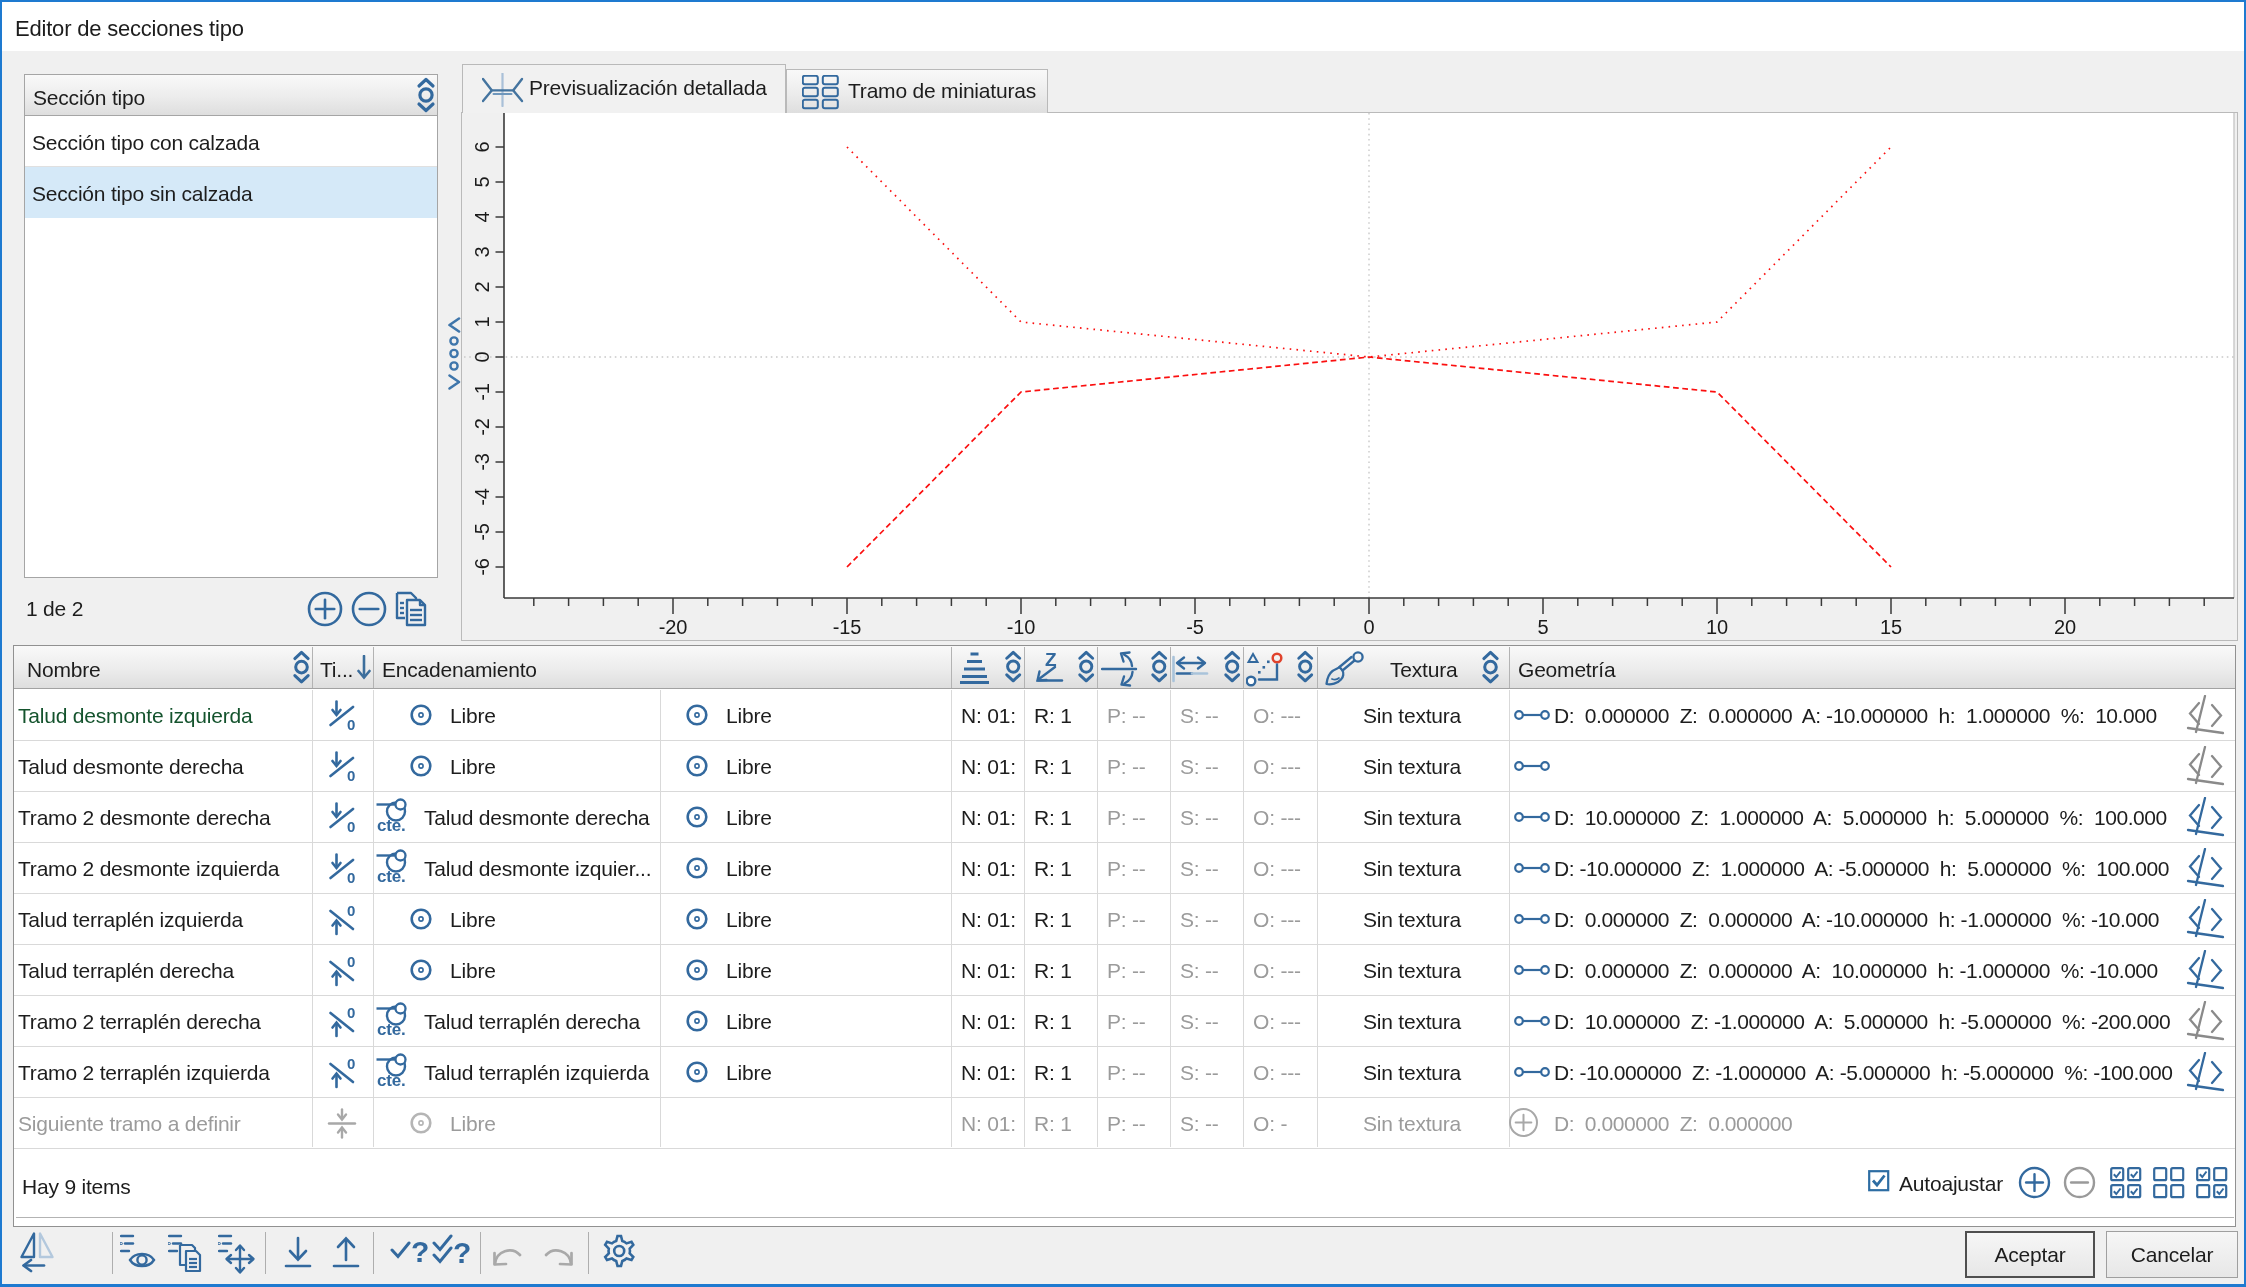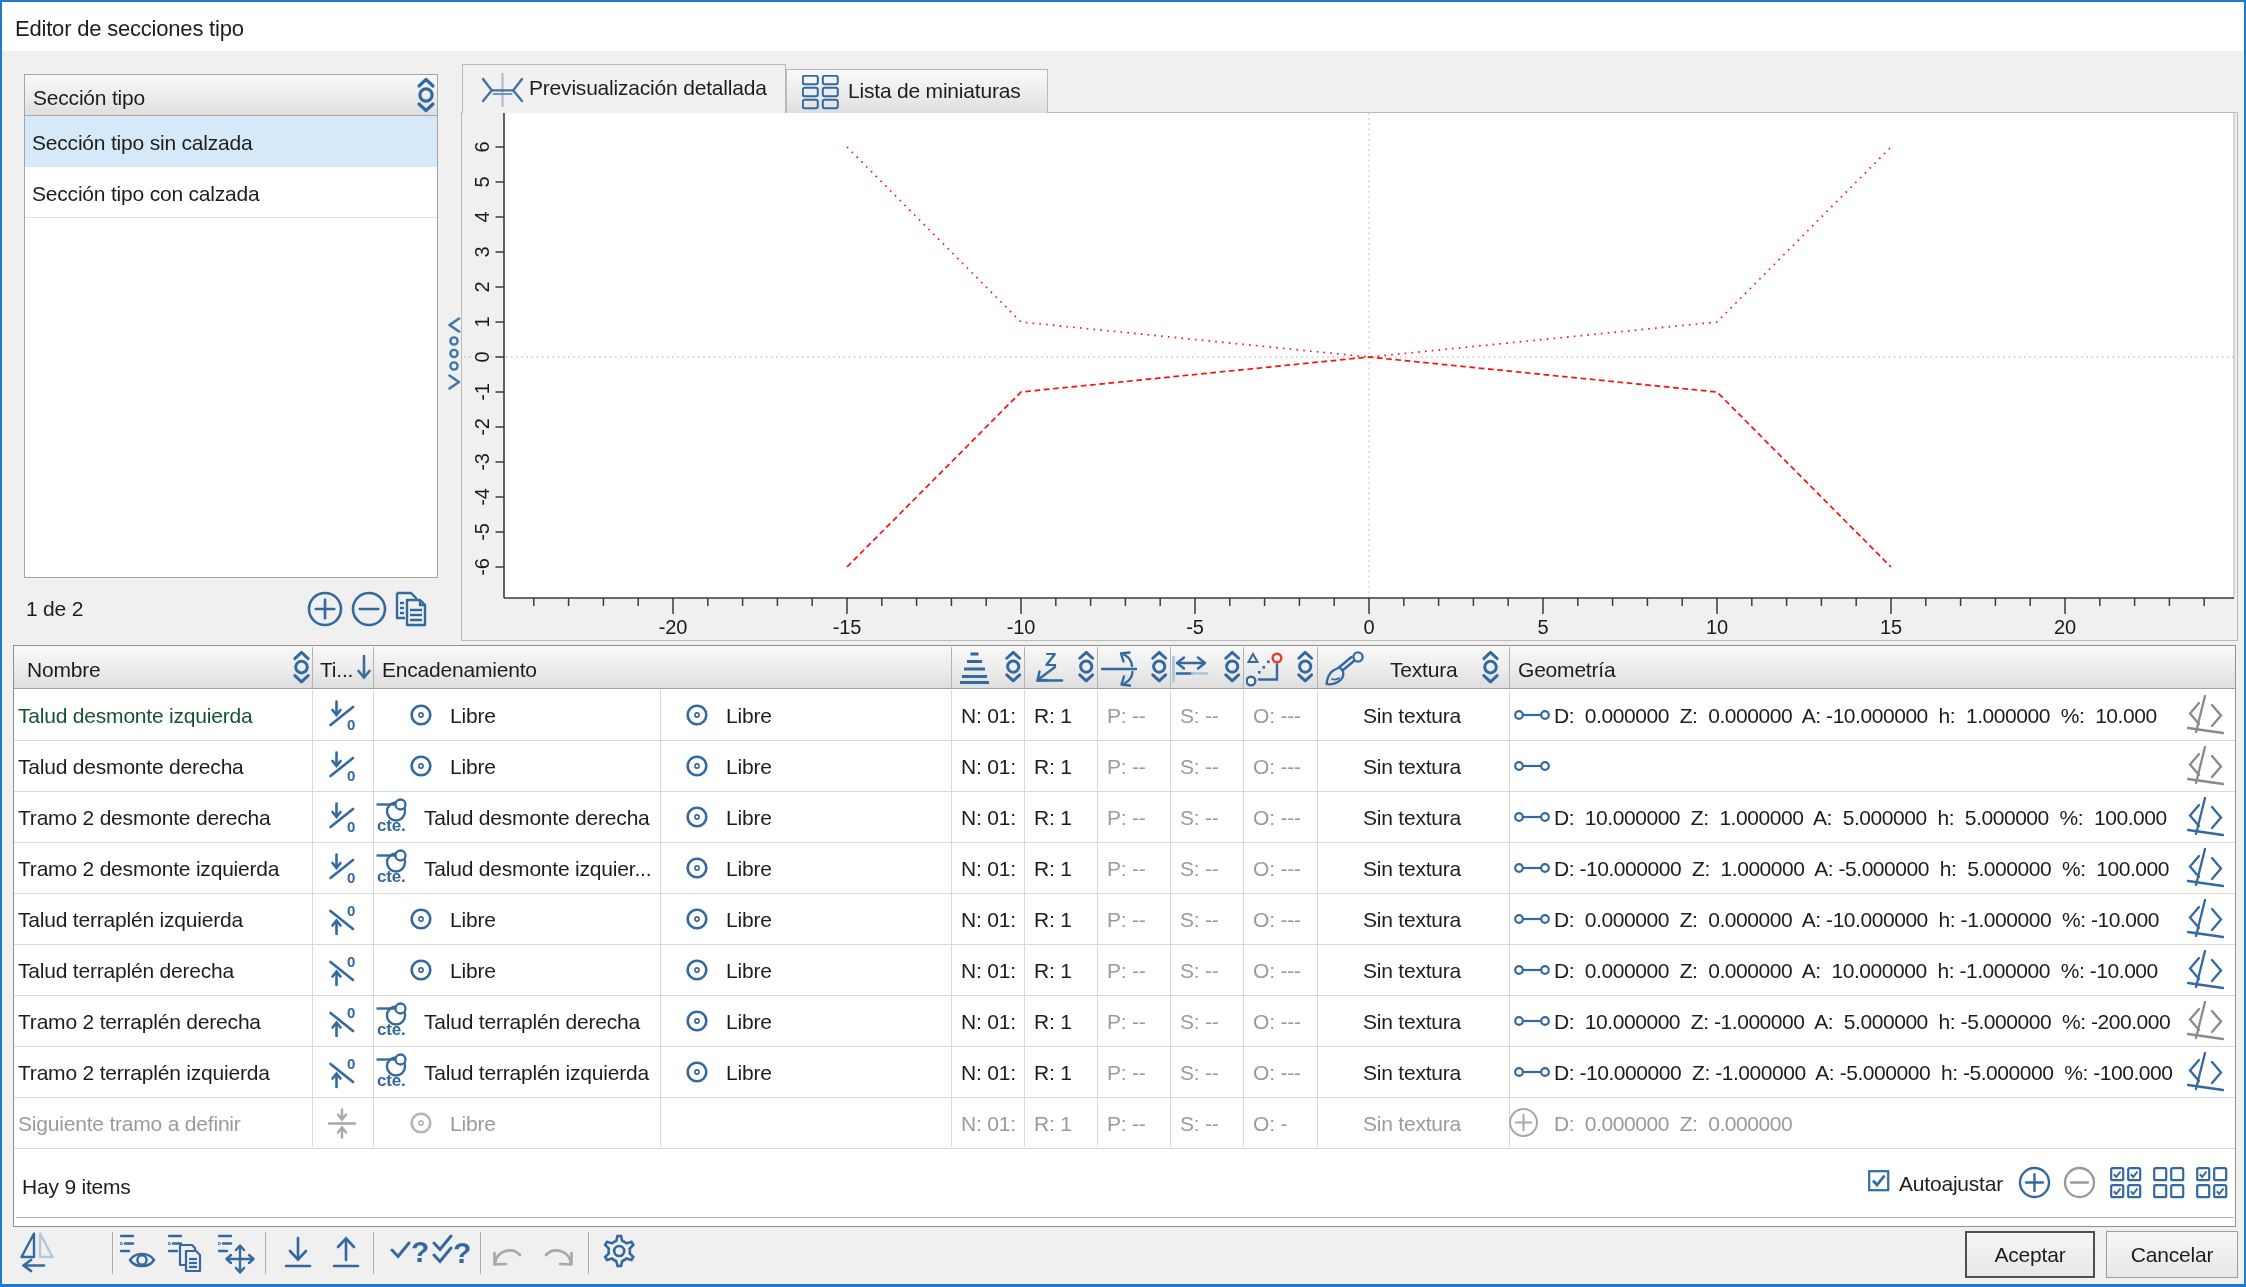--- a/index.html
+++ b/index.html
@@ -1,23 +1,23 @@
 <!DOCTYPE html>
 <html><head><meta charset="utf-8"><style>*{margin:0;padding:0;box-sizing:border-box}html,body{width:2246px;height:1287px;overflow:hidden}body{position:relative;font-family:"Liberation Sans",sans-serif;background:#f0f0f0;border:2px solid #1e7ad0;border-bottom:3px solid #1e7ad0;letter-spacing:-0.2px;color:#1d1d1d}.ab{position:absolute}.t{position:absolute;white-space:nowrap}.geo{white-space:pre}.hdr{background:linear-gradient(180deg,#f9f9f9 0%,#ececec 55%,#dedede 100%)}</style></head><body>
 <div class="ab" style="left:0;top:0;width:2242px;height:49px;background:#fff"></div>
 <div class="t" style="left:13px;top:14px;font-size:22px">Editor de secciones tipo</div>
 <div class="ab" style="left:22px;top:72px;width:414px;height:504px;background:#fff;border:1px solid #a5a5a5">
     <div class="hdr" style="height:41px;border-bottom:1px solid #a5a5a5;position:relative">
       <div class="t" style="left:8px;top:11px;font-size:21px">Sección tipo</div>
     </div>
+    <div style="height:51px;background:#fff;border-bottom:1px solid #e0e0e0;position:relative">
+      <div class="t" style="left:7px;top:15px;font-size:21px">Sección tipo con calzada</div>
+    </div>
     <div style="height:51px;background:#d5e9f8;position:relative">
       <div class="t" style="left:7px;top:15px;font-size:21px">Sección tipo sin calzada</div>
-    </div>
-    <div style="height:51px;background:#fff;border-bottom:1px solid #e0e0e0;position:relative">
-      <div class="t" style="left:7px;top:15px;font-size:21px">Sección tipo con calzada</div>
     </div>
   </div>
 <svg class="ab" style="left:414px;top:75px;" width="21" height="37" viewBox="0 0 21 37">
     <g stroke="#33699e" stroke-width="3.2" fill="none" stroke-linecap="round" stroke-linejoin="round">
       <path d="M3.0,9.0 L10.0,2.5 L17.0,9.0"></path>
       <circle cx="10.0" cy="18.0" r="6.1"></circle>
       <path d="M3.0,27.0 L10.0,33.5 L17.0,27.0"></path>
     </g>
   </svg>
 <div class="t" style="left:24px;top:595px;font-size:21px">1 de 2</div>
@@ -60,21 +60,21 @@
 <div class="ab" style="left:459px;top:110px;width:1777px;height:529px;background:#f0f0f0;border:1px solid #bababa"></div>
 <div class="ab hdr" style="left:784px;top:67px;width:262px;height:44px;border:1px solid #b9b9b9;border-bottom:none"></div>
 <svg class="ab" style="left:800px;top:73px;" width="38" height="35" viewBox="0 0 38 35">
     <rect x="0.8" y="0.8" width="15" height="8.5" rx="2" fill="none" stroke="#33699e" stroke-width="2"></rect>
     <rect x="20.8" y="0.8" width="15" height="8.5" rx="2" fill="none" stroke="#33699e" stroke-width="2"></rect>
     <rect x="0.8" y="12.8" width="15" height="8.5" rx="2" fill="none" stroke="#33699e" stroke-width="2"></rect>
     <rect x="20.8" y="12.8" width="15" height="8.5" rx="2" fill="none" stroke="#33699e" stroke-width="2"></rect>
     <rect x="0.8" y="24.8" width="15" height="8.5" rx="2" fill="none" stroke="#33699e" stroke-width="2"></rect>
     <rect x="20.8" y="24.8" width="15" height="8.5" rx="2" fill="none" stroke="#33699e" stroke-width="2"></rect>
   </svg>
-<div class="t" style="left:846px;top:77px;font-size:21px">Lista de miniaturas</div>
+<div class="t" style="left:846px;top:77px;font-size:21px">Tramo de miniaturas</div>
 <div class="ab" style="left:460px;top:62px;width:324px;height:49px;background:#f1f1f1;border:1px solid #b9b9b9;border-bottom:none"></div>
 <svg class="ab" style="left:480px;top:71px;" width="42" height="34" viewBox="0 0 42 34">
     <g fill="none" stroke-linecap="round">
       <line x1="20.5" y1="0.5" x2="20.5" y2="33" stroke="#a9c0d8" stroke-width="2.2"></line>
       <g stroke="#44749f" stroke-width="2.4">
         <path d="M1,6 L9.5,17 M1,28 L9.5,17.8"></path>
         <path d="M40,6 L31.5,17 M40,28 L31.5,17.8"></path>
         <line x1="9.5" y1="17.4" x2="31.5" y2="17.4"></line>
         <line x1="11.5" y1="21" x2="29.5" y2="21" stroke="#6f97bc" stroke-width="2"></line>
       </g>

